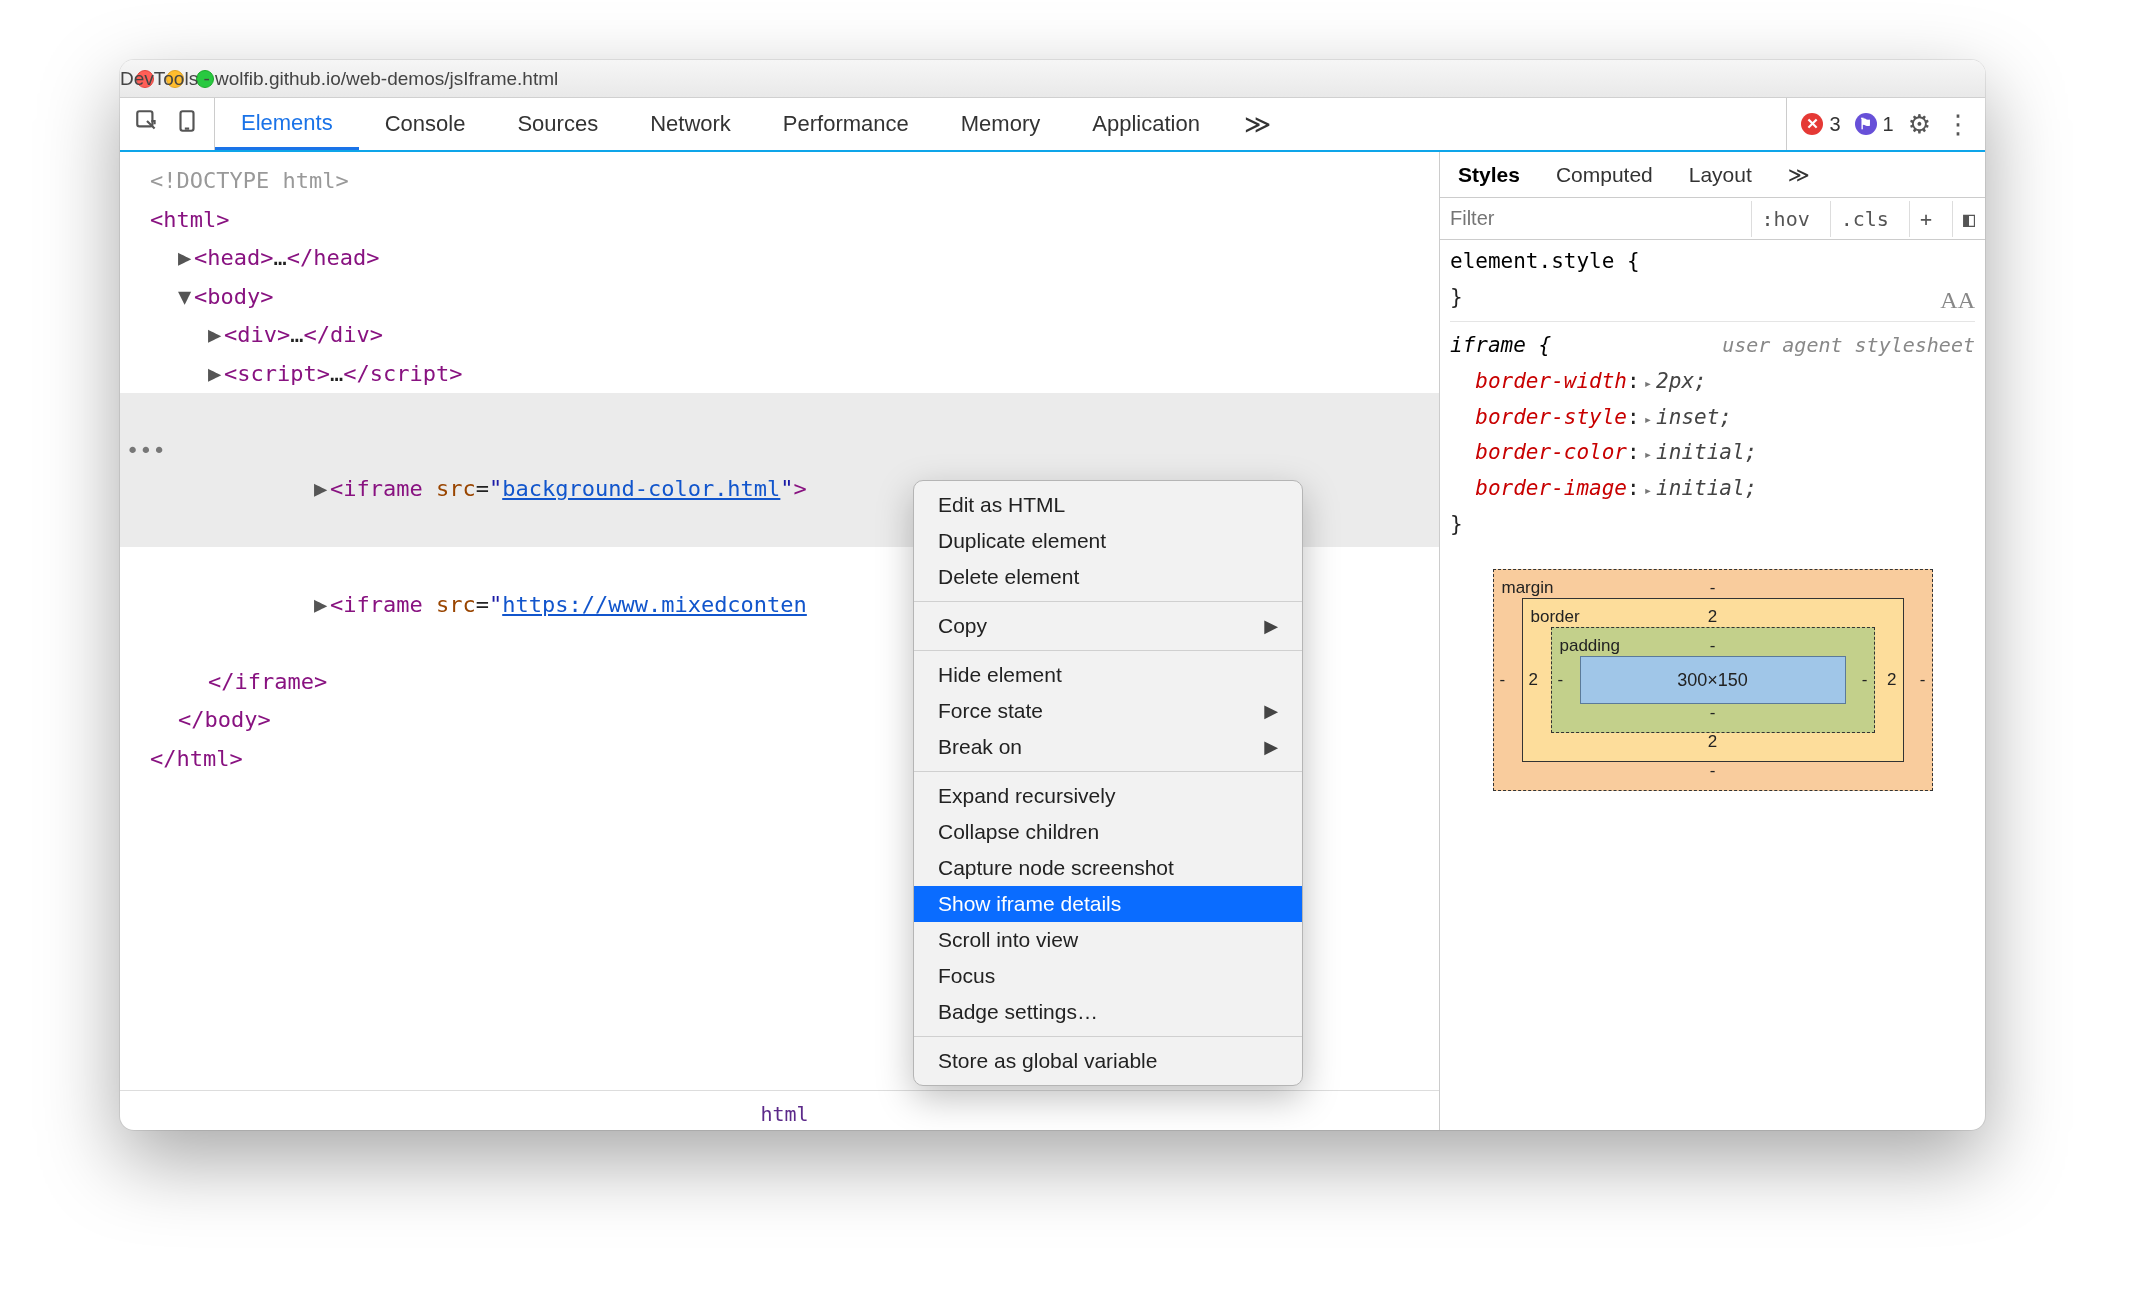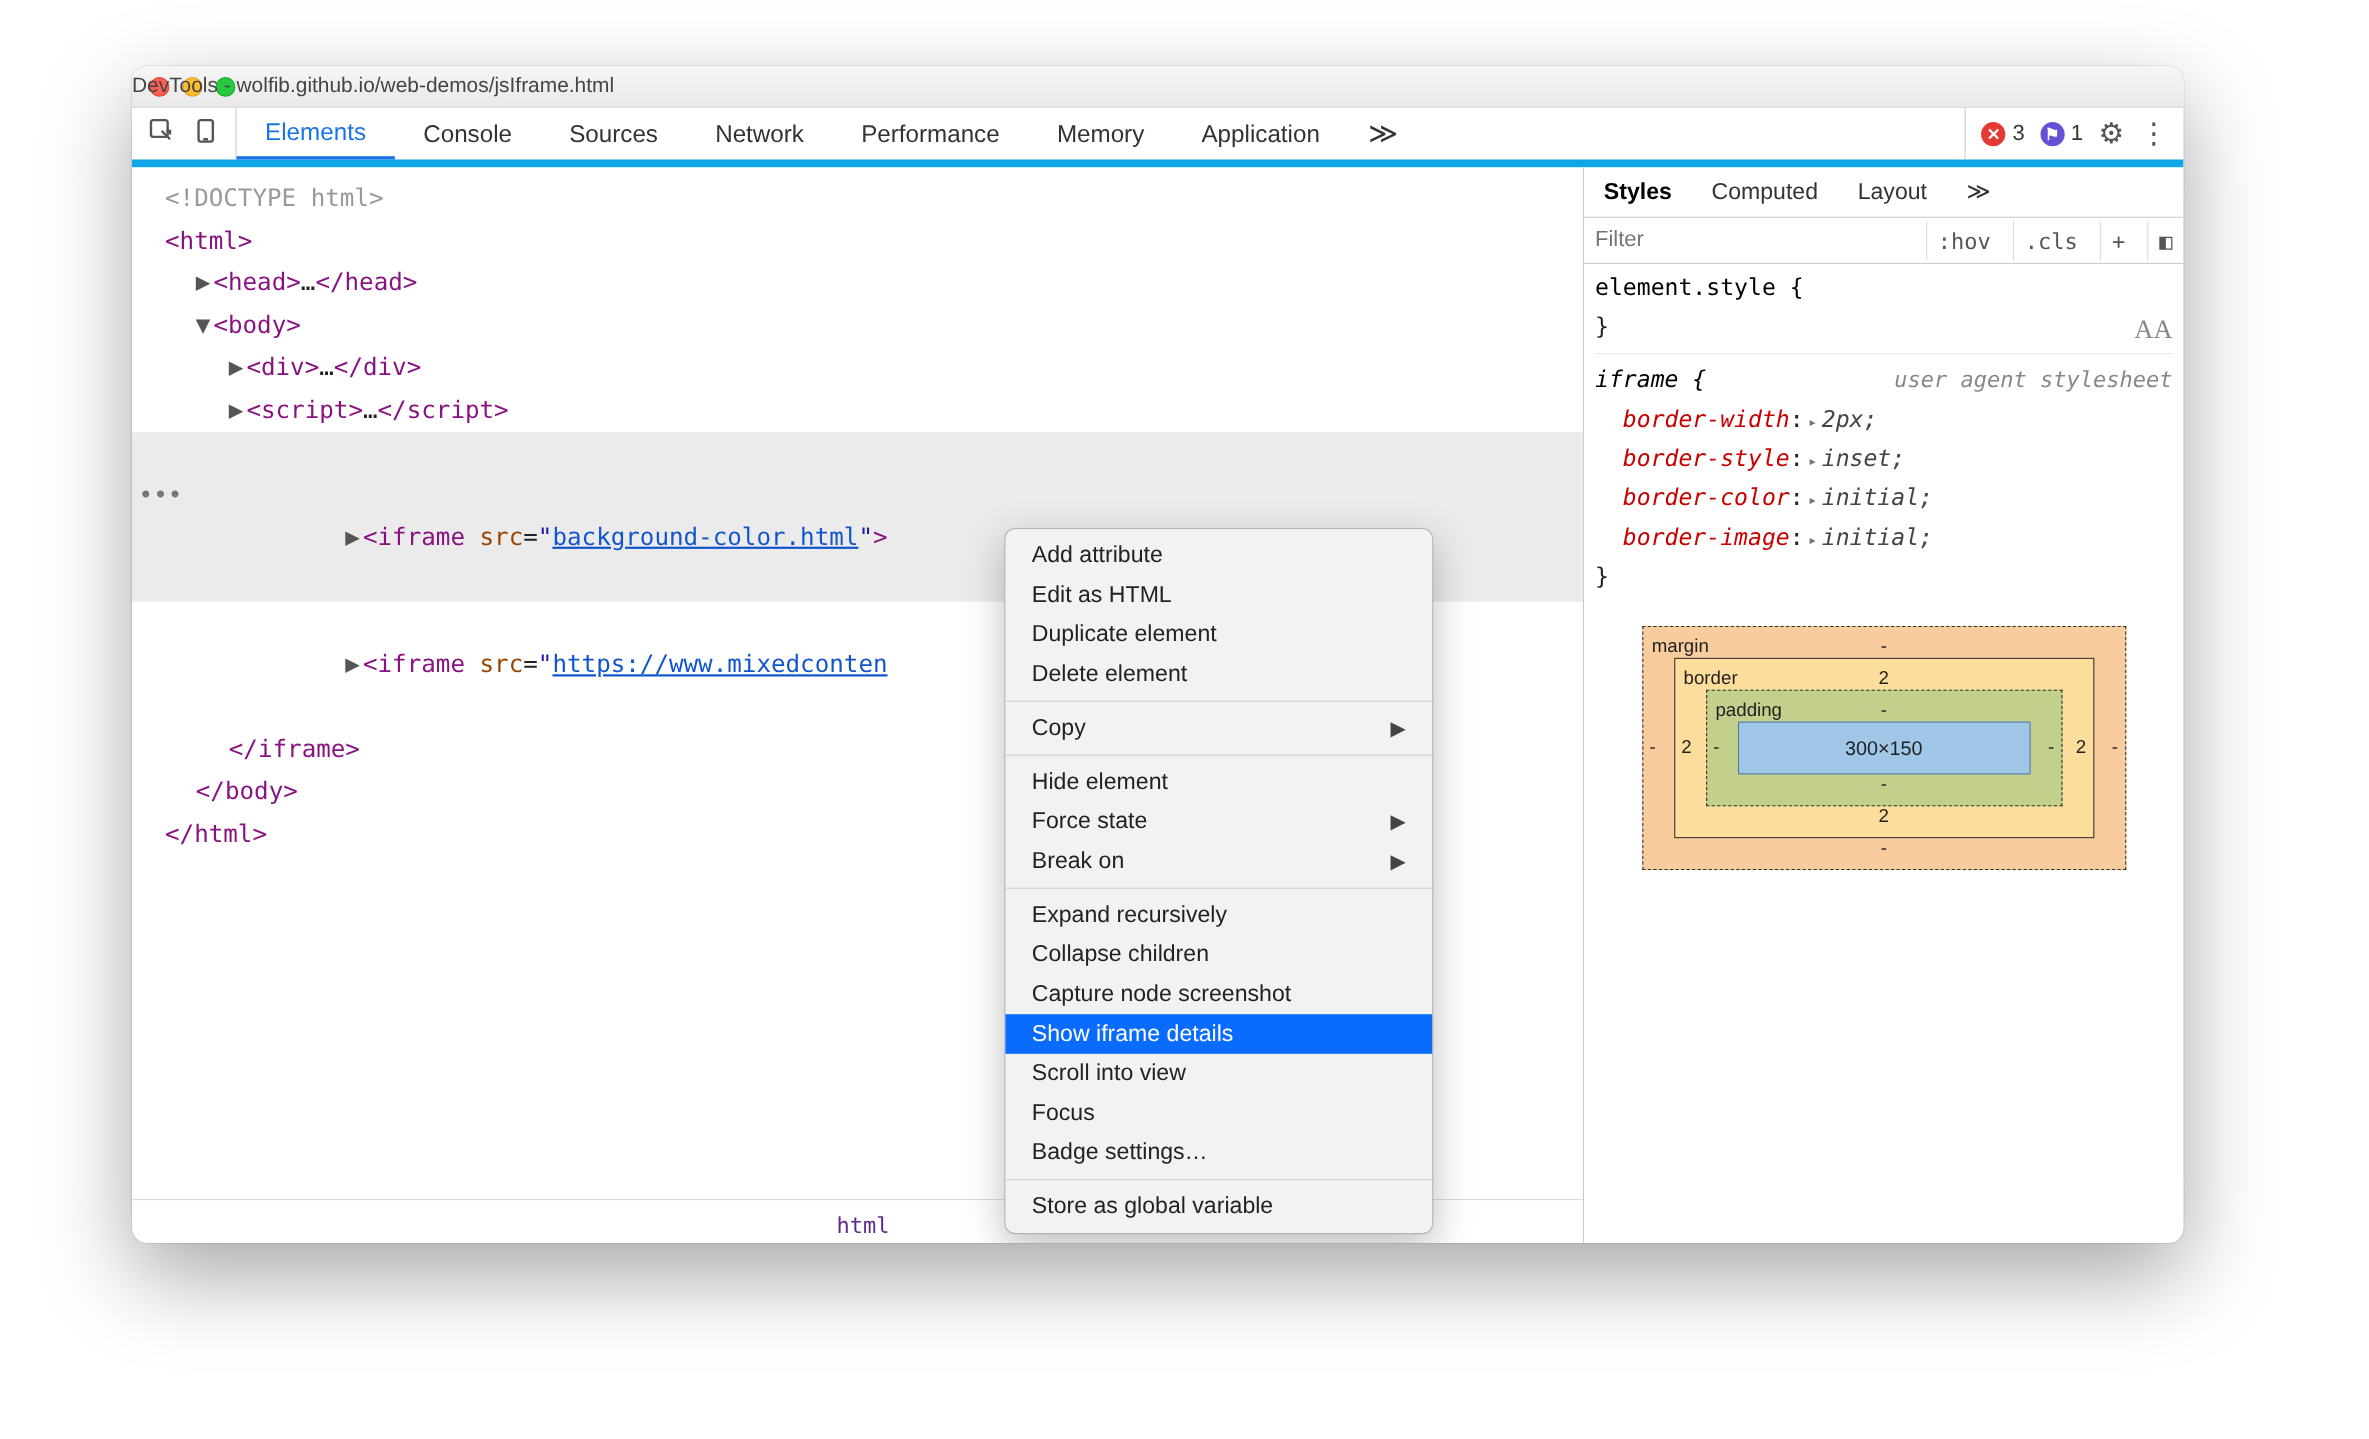--- a/index.html
+++ b/index.html
@@ -38,21 +38,21 @@
   .tl.yel{background:#ffbd2e;border:1px solid #dea123;}
   .tl.grn{background:#28c940;border:1px solid #1aab29;}
   .title {
     position:absolute; left:0; right:0; text-align:left;
     font-size:19px; color:#444; font-weight:400;
   }
 
   
   .toolbar {
     height: 54px;
-    border-bottom: 7px solid #0ea5e9;
+    border-bottom: 2px solid #0ea5e9;
     display:flex; align-items:stretch;
     font-size:22px;
     color:#333;
   }
   .tb-left { display:flex; align-items:center; padding:0 14px; gap:14px; border-right:1px solid #ccc;}
   .tb-left svg { width:26px; height:26px; }
   .tabs { display:flex; align-items:center; }
   .tab { padding:0 26px; height:100%; display:flex; align-items:center; cursor:pointer; }
   .tab.active { color:#1a73e8; border-bottom:3px solid #1a73e8; }
   .tb-more { display:flex; align-items:center; padding:0 18px; font-size:26px; color:#333;}
@@ -295,23 +295,20 @@
             </div>
           </div>
         </div>
 
       </div>
     </div>
   </div>
 
   <div class="ctxmenu" id="ctxmenu">
       <div class="ctx-item">
-        <span>Add attribute</span>
-      </div>
-      <div class="ctx-item">
         <span>Edit as HTML</span>
       </div>
       <div class="ctx-item">
         <span>Duplicate element</span>
       </div>
       <div class="ctx-item">
         <span>Delete element</span>
       </div>
       <div class="ctx-sep"></div>
       <div class="ctx-item">

